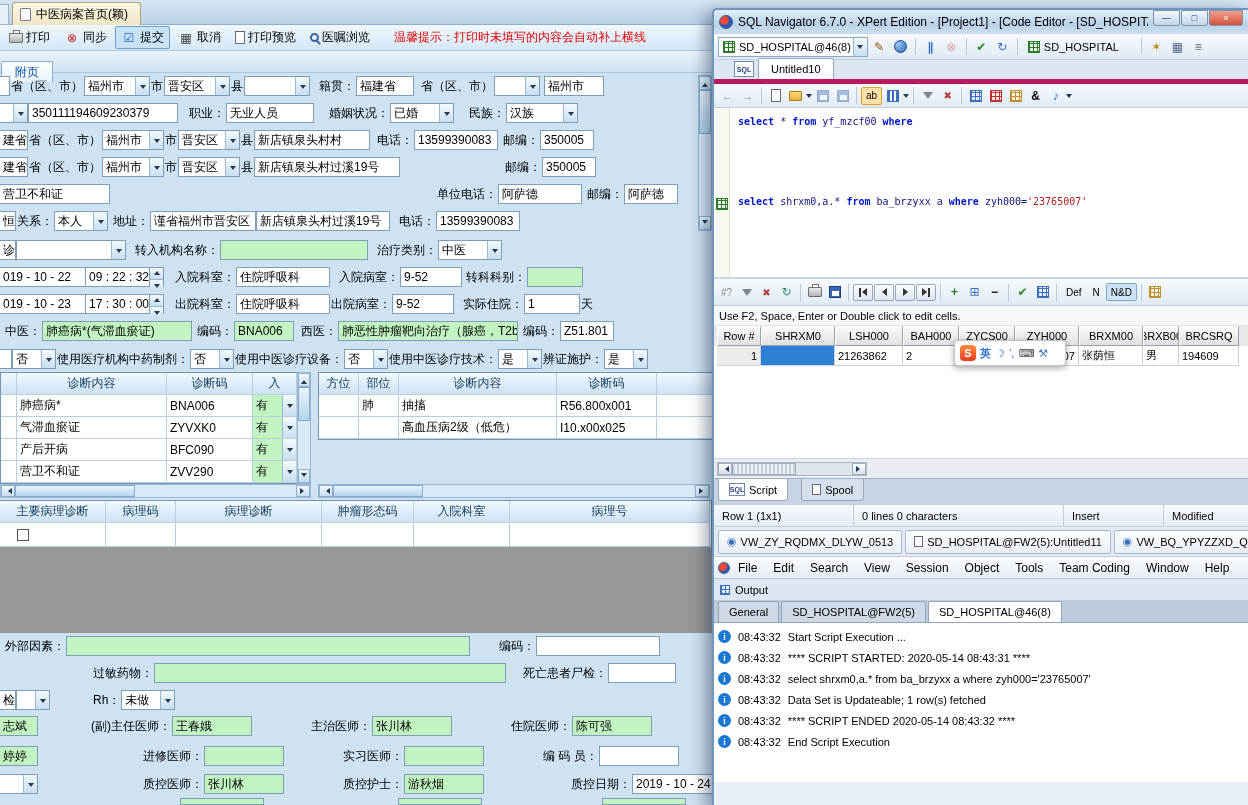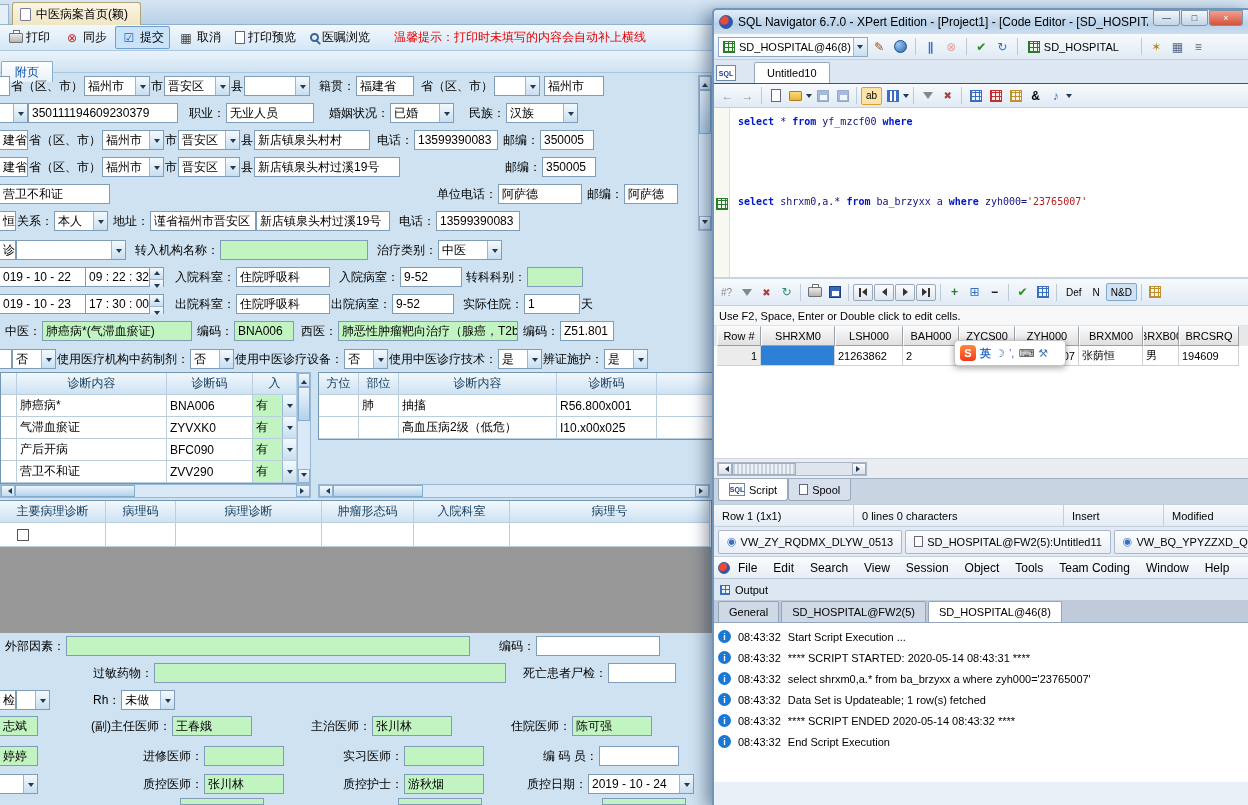--- a/index.html
+++ b/index.html
@@ -72,21 +72,21 @@
 .mg{width:12px;height:12px;flex:none;background-color:#eef7ee;border:1px solid #2a7a2a;background-image:repeating-linear-gradient(0deg,#2a7a2a 0 1px,transparent 1px 4px),repeating-linear-gradient(90deg,#2a7a2a 0 1px,transparent 1px 4px)}
 .mg.blue{background-color:#eaf1fb;border-color:#3a6fc0;background-image:repeating-linear-gradient(0deg,#3a6fc0 0 1px,transparent 1px 4px),repeating-linear-gradient(90deg,#3a6fc0 0 1px,transparent 1px 4px)}
 .mg.red{background-color:#fbecec;border-color:#c03030;background-image:repeating-linear-gradient(0deg,#c03030 0 1px,transparent 1px 4px),repeating-linear-gradient(90deg,#c03030 0 1px,transparent 1px 4px)}
 .mg.gold{background-color:#fbf4e4;border-color:#c09030;background-image:repeating-linear-gradient(0deg,#c09030 0 1px,transparent 1px 4px),repeating-linear-gradient(90deg,#c09030 0 1px,transparent 1px 4px)}
 .globe{width:13px;height:13px;border-radius:50%;background:radial-gradient(circle at 30% 30%,#9cc8f0,#2868b8);border:1px solid #1c4c8c;flex:none}
 .fol{width:13px;height:10px;background:linear-gradient(#ffd978,#e8b23c);border:1px solid #a8801c;border-radius:1px;flex:none}
 .flo{width:12px;height:12px;background:#3a66b8;border:1px solid #1c3c80;position:relative;flex:none}
 .flo i{position:absolute;left:2px;bottom:1px;width:7px;height:5px;background:#fff;display:block}
 .cols{width:12px;height:12px;background:repeating-linear-gradient(90deg,#3a6fc0 0 2px,#fff 2px 4px);border:1px solid #3a6fc0;flex:none}
 .fun{width:0;height:0;border-left:5px solid transparent;border-right:5px solid transparent;border-top:7px solid #808890}
-.tstrip{top:50px;height:24px;background:#dde7f2;border-bottom:1px solid #be185d;display:flex;align-items:flex-end;padding:0 2px;gap:18px}
+.tstrip{top:50px;height:24px;background:#dde7f2;border-bottom:5px solid #be185d;display:flex;align-items:flex-end;padding:0 20px;gap:4px}
 .sqlmini{width:20px;height:16px;border:1px solid #7088a8;background:#fff;color:#1c3c8c;font-size:7px;font-weight:bold;display:flex;align-items:center;justify-content:center;margin-bottom:2px;flex:none}
 .dtab0{height:21px;padding:0 12px;background:#fff;border:1px solid #98a8bc;border-bottom:none;border-radius:2px 2px 0 0;display:flex;align-items:center;font-size:11px}
 .etb2{top:74px;height:24px;background:linear-gradient(#f7fafd,#e0eaf4);border-bottom:1px solid #c2d0e0;display:flex;align-items:center;gap:1px;padding:0 4px}
 .tgl{height:18px;padding:0 4px;font-size:10px;display:flex;align-items:center;border:1px solid transparent;border-radius:2px;flex:none}
 .tgl.press{background:#fde3a7;border-color:#e0a030}
 .tgl.press2{background:#cfe2f4;border-color:#7fa8cc}
 .edt{top:98px;height:170px;background:#fff;border-bottom:1px solid #c8d4e2}
 .gutter{position:absolute;left:0;top:0;bottom:0;width:16px;background:#f7f8ef;border-right:1px solid #dfe2cc}
 .cl{position:absolute;left:24px;white-space:pre;font-family:"DejaVu Sans Mono","Liberation Mono",monospace;font-size:10px}
 .kw{color:#0018c8;font-weight:bold}
@@ -107,21 +107,21 @@
 .gc.sel{background:#2e7fd6}
 .gc.ra{justify-content:flex-end}
 .gempty{top:356px;height:92px;background:#fff}
 .ime{position:absolute;left:240px;top:330px;width:112px;height:26px;background:#fff;border:1px solid #c4c4c4;border-radius:4px;box-shadow:0 2px 6px rgba(0,0,0,.35);display:flex;align-items:center;gap:4px;padding:0 5px;z-index:6;font-size:11px}
 .slogo{width:16px;height:16px;border-radius:4px;background:linear-gradient(#ff8a3c,#f03c1e);color:#fff;font-weight:bold;font-size:11px;display:flex;align-items:center;justify-content:center;flex:none}
 .imeb{color:#2a6fd1;flex:none}
 .sbarea{top:448px;height:20px;background:#e9edf2;border-top:1px solid #cfd5dc}
 .hsb2{position:absolute;left:3px;top:3px;width:150px;height:14px;background:#dfe5ec;border:1px solid #aeb8c4;display:flex}
 .sbb2{width:14px;height:100%;background:linear-gradient(#fbfcfe,#d8e0ea);border:1px solid #9fadbd;display:flex;align-items:center;justify-content:center;flex:none}
 .sth2{width:64px;background:repeating-linear-gradient(90deg,#c7d2de 0 2px,#eef2f7 2px 4px),linear-gradient(#f4f7fa,#d8e0ea);border:1px solid #9fadbd;flex:none}
-.stabs{top:468px;height:26px;background:#c9d4e2;border-top:1px solid #9fb0c4;display:flex;align-items:flex-start;padding-left:4px;gap:0}
+.stabs{top:468px;height:26px;background:#c9d4e2;border-top:1px solid #9fb0c4;display:flex;align-items:flex-start;padding-left:4px;gap:13px}
 .stab{height:22px;padding:0 10px;display:flex;align-items:center;gap:4px;font-size:11px;border:1px solid #98a8bc;border-top:none;border-radius:0 0 3px 3px;background:#d6dfeb}
 .stab.act{background:#fff}
 .stat{top:494px;height:22px;background:linear-gradient(#f8fafc,#e4ecf5);border-top:1px solid #c2cedc;display:flex}
 .scell{padding:0 8px;border-right:1px solid #c2cedc;display:flex;align-items:center;font-size:11px;overflow:hidden;flex:none}
 .dtabs{top:516px;height:30px;background:#e3eaf3;border-top:1px solid #c2cedc;display:flex;align-items:center;padding:2px 4px;gap:3px}
 .dtab{height:24px;padding:0 8px;border:1px solid #a8b8cc;border-radius:2px;background:linear-gradient(#fdfdfe,#e9eef5);display:flex;align-items:center;gap:4px;font-size:11px;white-space:nowrap;overflow:hidden;flex:none}
 .viewico{color:#3a6fc0;font-size:11px;flex:none}
 .menu{top:546px;height:22px;background:linear-gradient(#fafcfe,#e6edf5);border-top:1px solid #c2cedc;display:flex;align-items:center;padding:0 4px}
 .mi{padding:0 8px;flex:none}
 .outhdr{top:568px;height:22px;background:#dce7f2;border-top:1px solid #b8c6d6;display:flex;align-items:center;gap:5px;padding:0 6px;font-size:11px}
@@ -734,21 +734,21 @@
           </span>
         </span>
     <span class="lbl" style="margin-left:104px">质控医师：</span>
     <span class="fld green" style="width:80px">
           <span>张川林</span>
         </span>
     <span class="lbl" style="margin-left:58px">质控护士：</span>
     <span class="fld green" style="width:80px">
           <span>游秋烟</span>
         </span>
-    <span class="lbl" style="margin-left:42px">质控日期：</span>
+    <span class="lbl" style="margin-left:86px">质控日期：</span>
     <span class="fld dd" style="width:106px">
           <span>2019 - 10 - 24</span>
           <span class="dab">
             <span class="car"></span>
           </span>
         </span>
   </div>
   <span class="fld green" style="position:absolute;left:180px;top:798px;width:84px;height:7px"></span>
   <span class="fld green" style="position:absolute;left:398px;top:798px;width:84px;height:7px"></span>
   <span class="fld green" style="position:absolute;left:602px;top:798px;width:84px;height:7px"></span>

